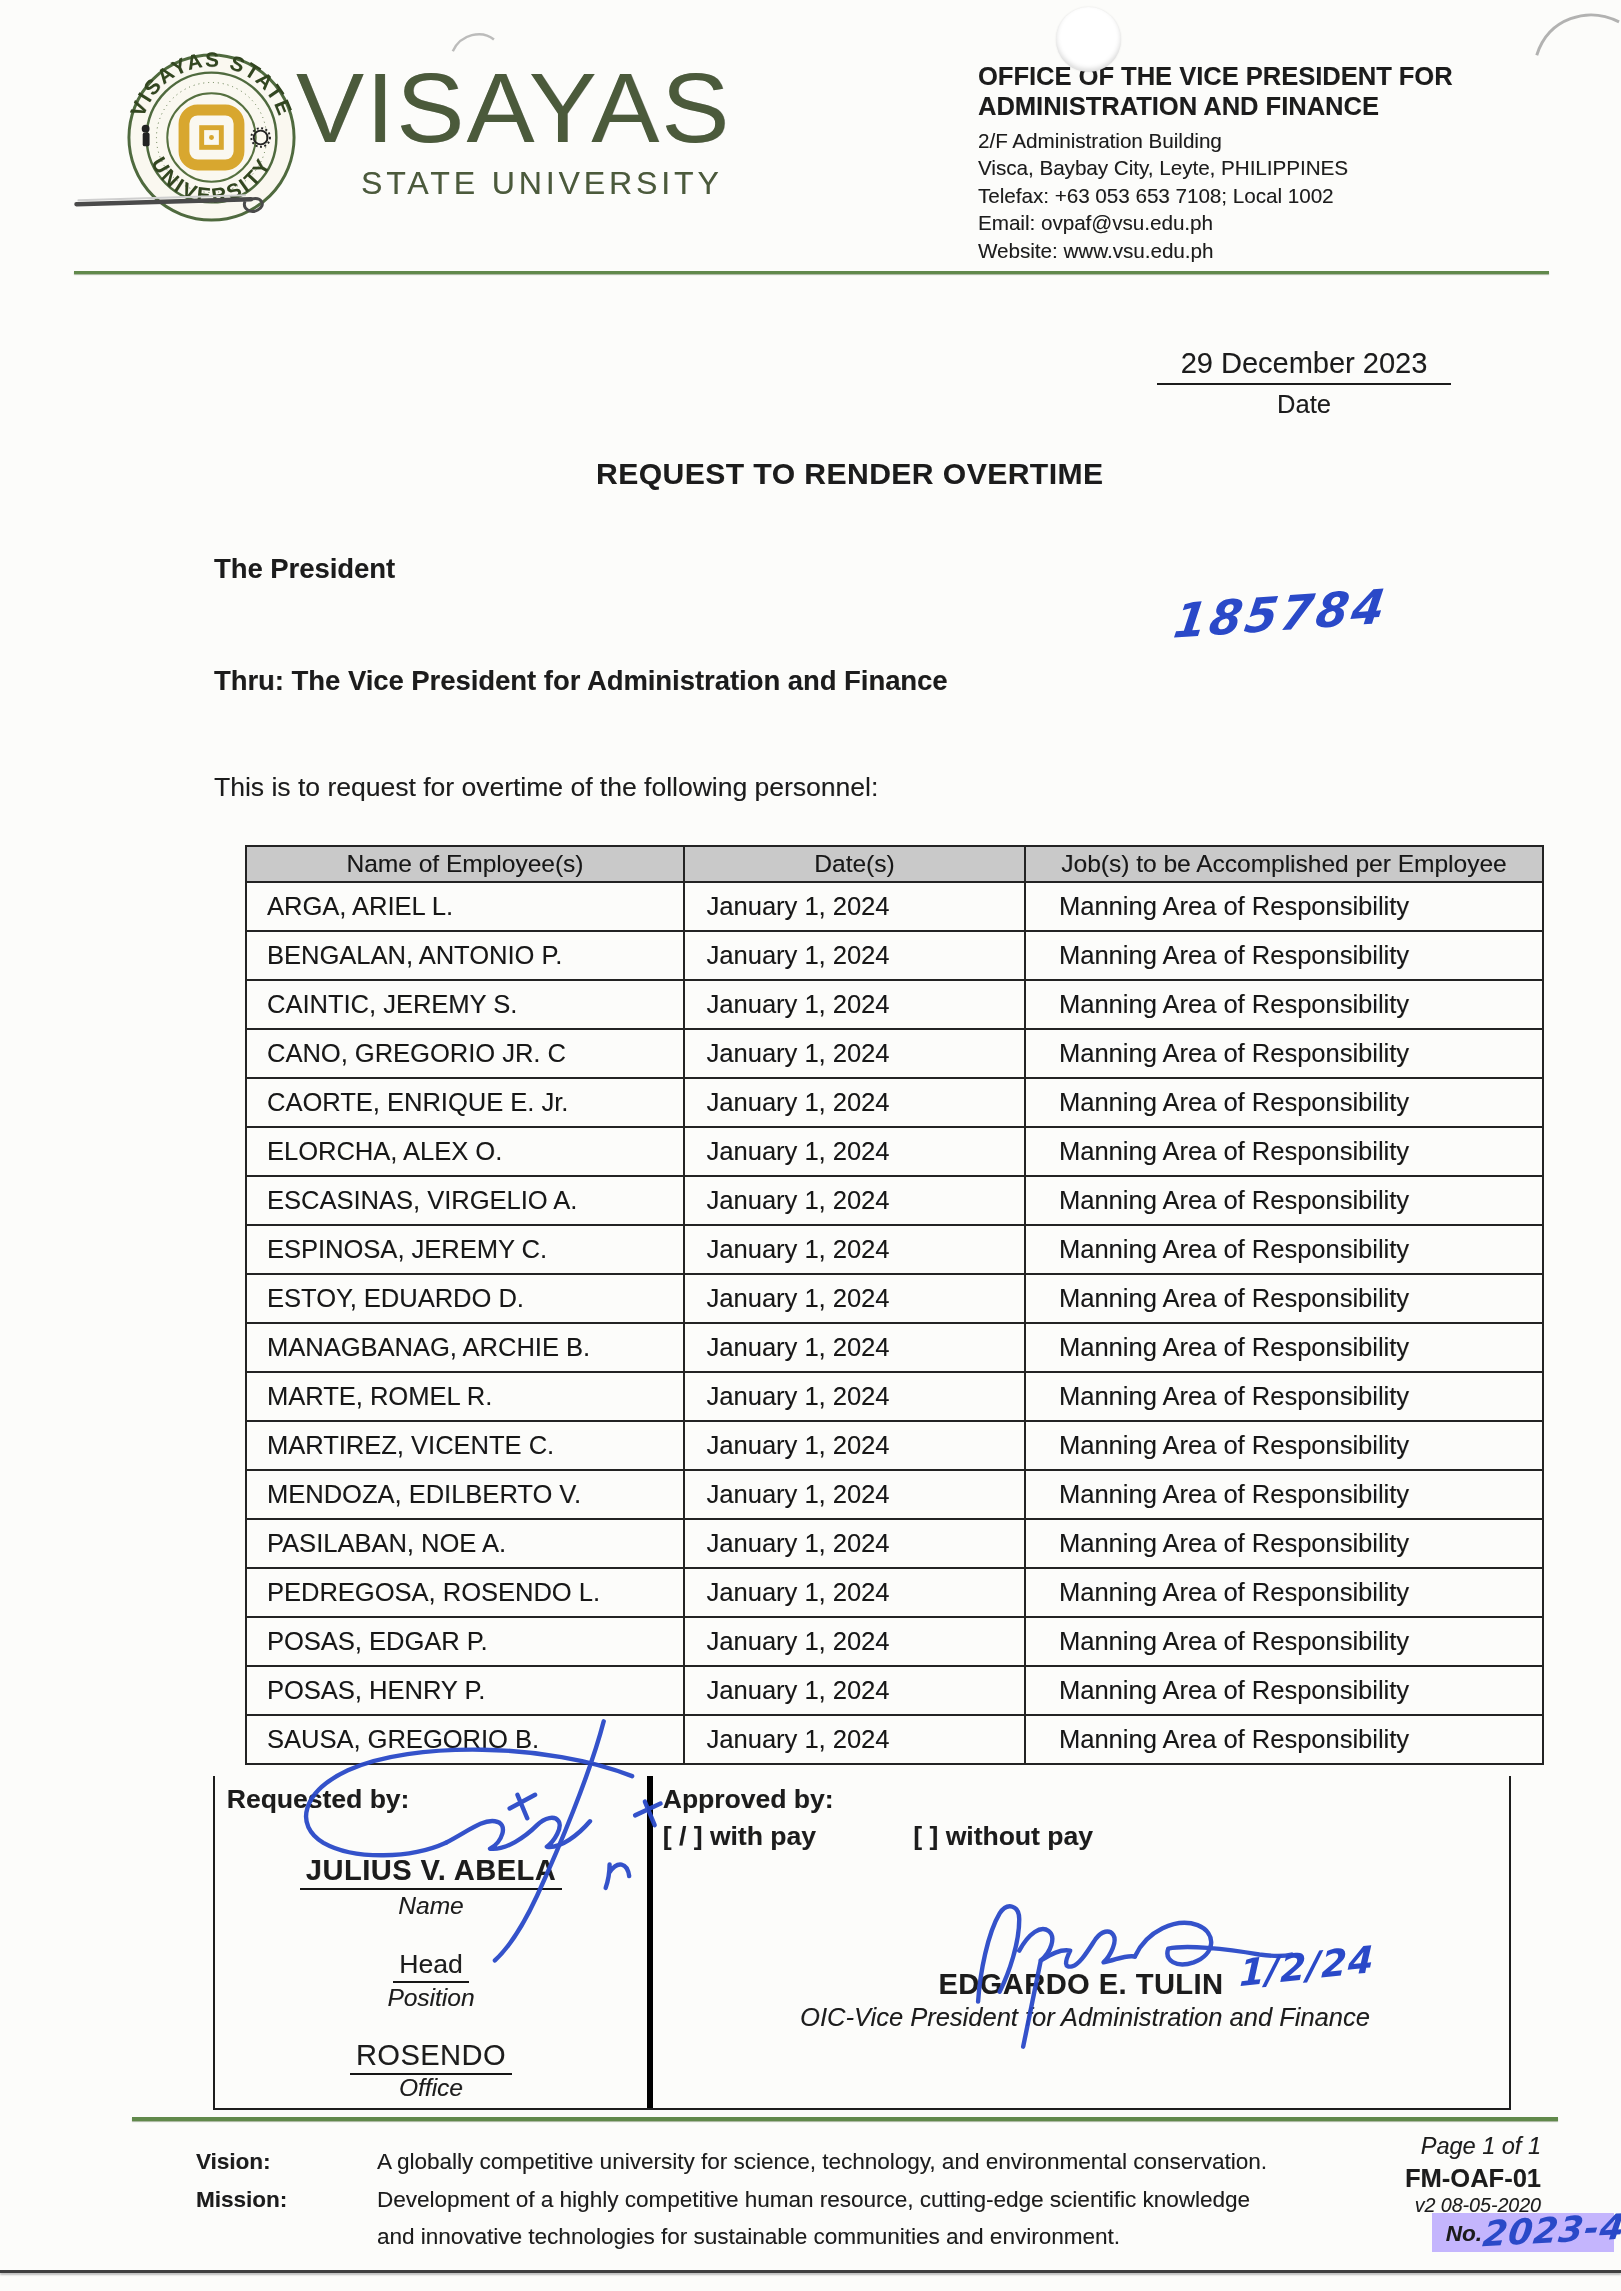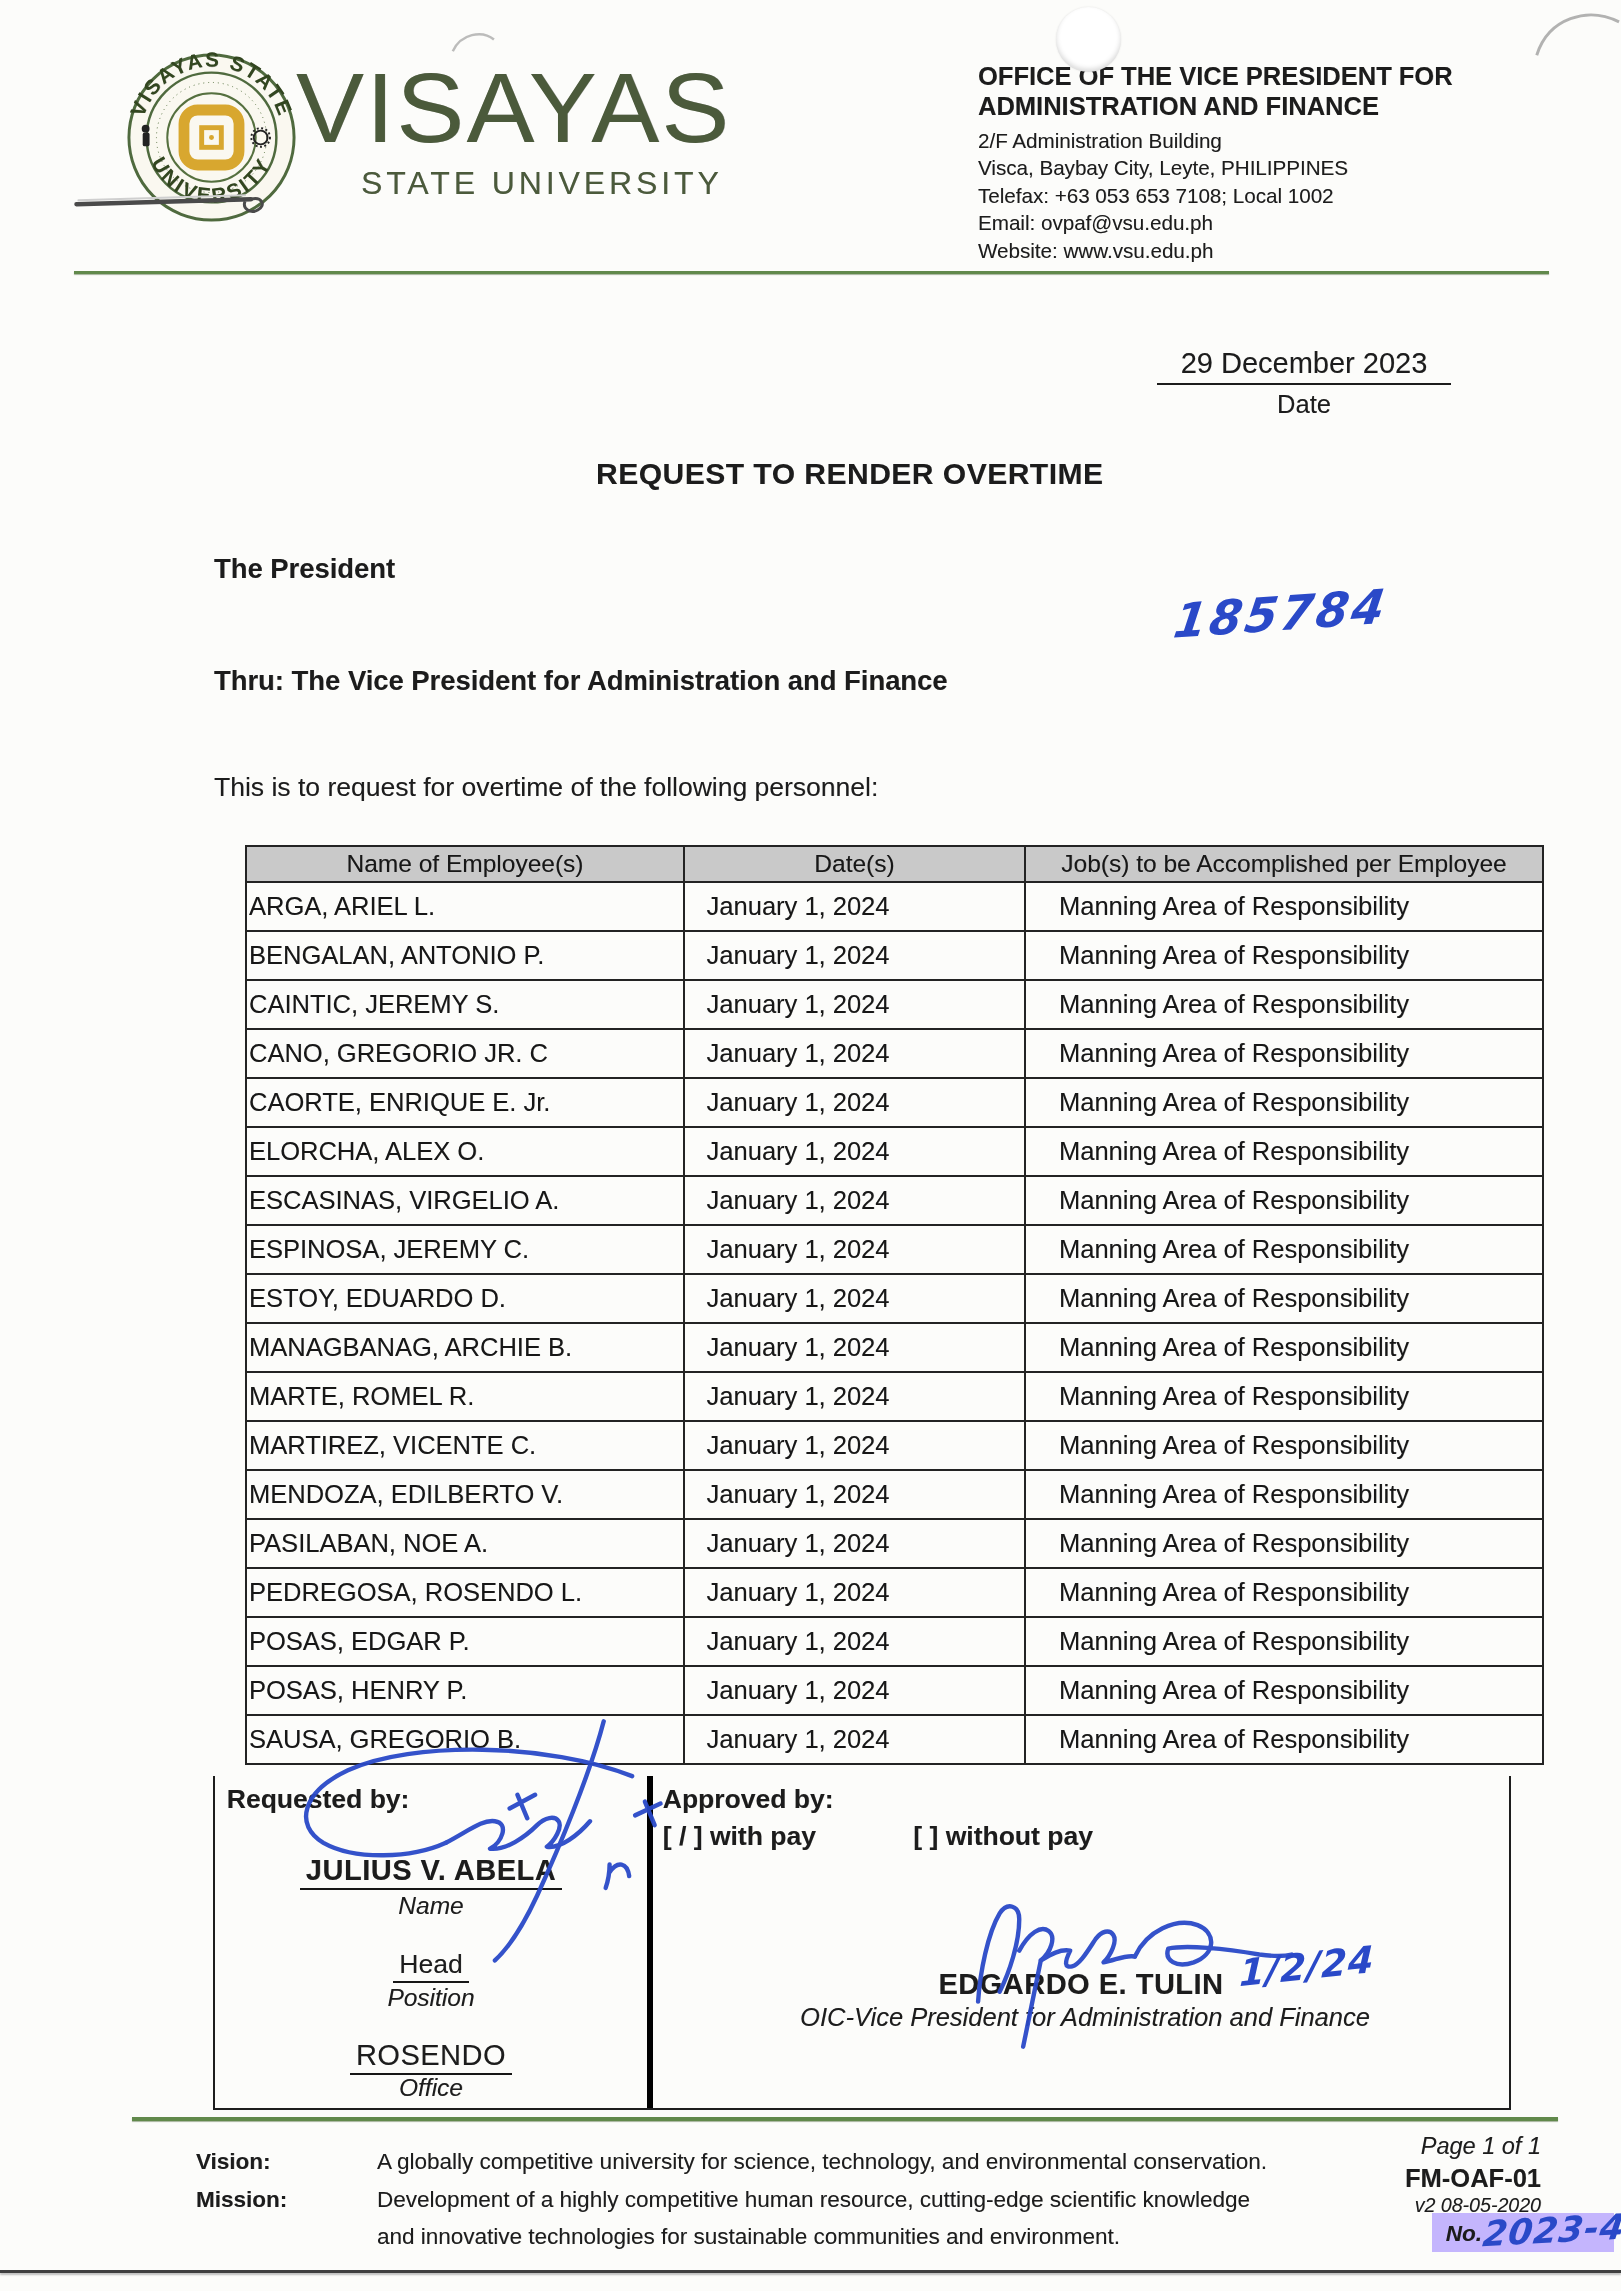--- a/index.html
+++ b/index.html
@@ -39,21 +39,21 @@
   .appr-date{font-size:37px;transform:rotate(-6deg) skewX(-8deg);letter-spacing:1px;}
   .ctrl-num{font-size:35px;transform:rotate(-3deg) skewX(-10deg);letter-spacing:1px;}
   
   .emp-table{position:absolute;left:213px;top:845px;width:1298px;border-collapse:collapse;
     table-layout:fixed;font-size:25.5px;color:#171717;margin-left:32px;}
   .emp-table th,.emp-table td{border:2px solid #232323;overflow:hidden;white-space:nowrap;}
   .emp-table{border:2.9px solid #1d1d1d;}
   .emp-table th{height:32px;background:var(--hdrgray,#c9c9c9);font-weight:400;font-size:24.5px;
     text-align:center;vertical-align:middle;}
   .emp-table td{height:45px;vertical-align:middle;}
-  .emp-table td:nth-child(1){padding-left:2px;border-radius:15px;}
+  .emp-table td:nth-child(1){padding-left:20px;border-radius:15px;}
   .emp-table td:nth-child(2){padding-left:21.6px;}
   .emp-table td:nth-child(3){padding-left:33px;}
   
   .sig{position:absolute;left:213px;top:1776px;width:1298px;height:334px;
     border:2.9px solid #1d1d1d;border-top:none;box-sizing:border-box;display:flex;}
   .sig-left{position:relative;width:438px;border-right:6px solid #000000;box-sizing:border-box;}
   .sig-right{position:relative;flex:1;}
   .sig-head{position:absolute;left:11.8px;top:7.8px;font-size:26.5px;font-weight:bold;}
   .pay-line{position:absolute;left:9.8px;top:45px;font-size:26.5px;font-weight:bold;white-space:nowrap;}
   .pay-line .wo{margin-left:90px;}

